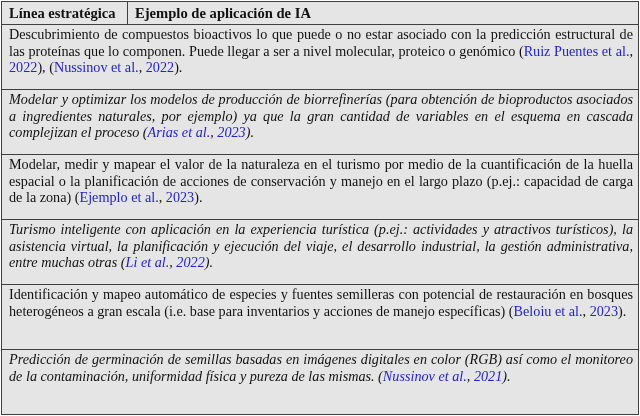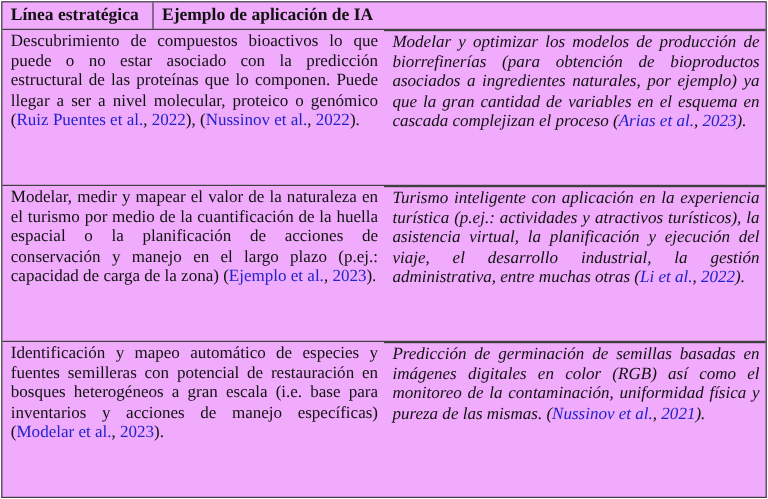--- a/index.html
+++ b/index.html
@@ -16,21 +16,21 @@
     font-family: "Liberation Serif", "DejaVu Serif", serif;
     color: var(--text);
     overflow: hidden;
   }
   .tbl {
     box-sizing: border-box;
     width: 638px; height: 414px;
     margin: 1px;
     border: 1.5px solid var(--border);
     display: flex; flex-direction: column;
-    background: #f0abfc;
+    background: #e5e5e5;
   }
   .hdr-row {
     display: flex;
     border-bottom: 1px solid var(--border);
     flex: none;
   }
   .hcell {
     box-sizing: border-box;
     font-weight: bold;
     font-size: 14.6px;
@@ -57,21 +57,21 @@
   .lcell {
     box-sizing: border-box;
     width: 126px; flex: none;
     border-right: 1px solid var(--border);
     padding: 15px 4px 0 7px;
     font-size: 14.2px;
     line-height: 18px;
   }
   .rows {
     flex: 1;
-    display: flex; 
+    display: flex; flex-direction: column;
     min-width: 0;
   }
   .rcell {
     box-sizing: border-box;
     flex: 1;
     padding: 1px 5px 2px 7px;
     font-size: 14.2px;
     line-height: 16.5px;
     text-align: justify;
     overflow: hidden;
@@ -98,18 +98,18 @@
         </div>
       </div>
       <div class="group">
         <div class="rows">
           <div class="rcell"><span>Modelar, medir y mapear el valor de la naturaleza en el turismo por medio de la cuantificación de la huella espacial o la planificación de acciones de conservación y manejo en el largo plazo (p.ej.: capacidad de carga de la zona) (</span><span class="cite">Ejemplo et al.</span><span>, </span><span class="cite">2023</span><span>).</span></div>
           <div class="rcell"><span>Turismo inteligente con aplicación en la experiencia turística (p.ej.: actividades y atractivos turísticos), la asistencia virtual, la planificación y ejecución del viaje, el desarrollo industrial, la gestión administrativa, entre muchas otras (</span><span class="cite">Li et al.</span><span>, </span><span class="cite">2022</span><span>).</span></div>
         </div>
       </div>
       <div class="group">
         <div class="rows">
-          <div class="rcell"><span>Identificación y mapeo automático de especies y fuentes semilleras con potencial de restauración en bosques heterogéneos a gran escala (i.e. base para inventarios y acciones de manejo específicas) (</span><span class="cite">Modelar et al.</span><span>, </span><span class="cite">2023</span><span>).</span></div>
+          <div class="rcell"><span>Identificación y mapeo automático de especies y fuentes semilleras con potencial de restauración en bosques heterogéneos a gran escala (i.e. base para inventarios y acciones de manejo específicas) (</span><span class="cite">Beloiu et al.</span><span>, </span><span class="cite">2023</span><span>).</span></div>
           <div class="rcell"><span>Predicción de germinación de semillas basadas en imágenes digitales en color (RGB) así como el monitoreo de la contaminación, uniformidad física y pureza de las mismas. (</span><span class="cite">Nussinov et al.</span><span>, </span><span class="cite">2021</span><span>).</span></div>
         </div>
       </div>
     </div>
 </div>
 
 </body></html>

